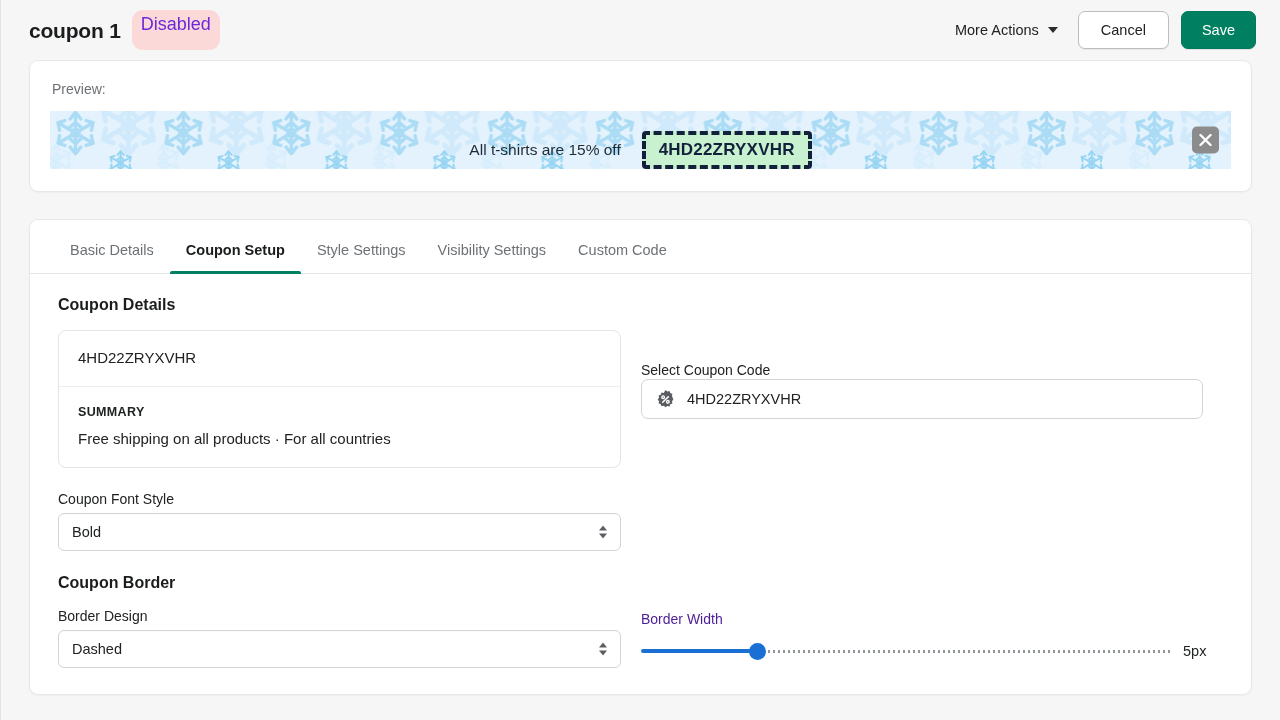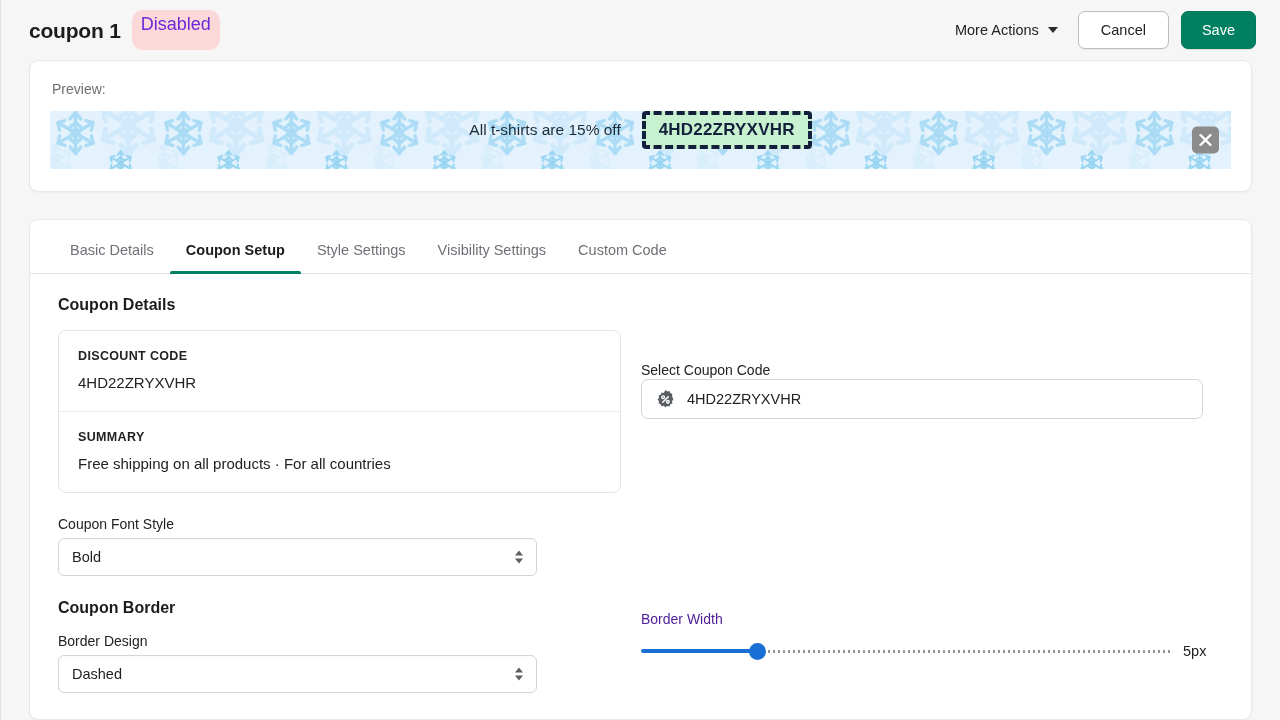--- a/index.html
+++ b/index.html
@@ -129,21 +129,21 @@
 
   
   .banner {
     position: relative;
     height: 58px;
     background-color: #e3f2fc;
     background-image:
       radial-gradient(circle at 0 0, rgba(255,255,255,0) 0 100%);
     overflow: hidden;
     display: flex;
-    align-items: flex-start;
+    align-items: flex-end;
     justify-content: center;
   }
 
   .snow-layer {
     position: absolute;
     inset: 0;
     pointer-events: none;
   }
 
   .banner-inner {
@@ -277,21 +277,21 @@
   .field-label {
     font-size: 14px;
     color: #202223;
     margin-bottom: 6px;
   }
 
   .field-group { margin-top: 23px; }
 
   .select {
     position: relative;
-    width: 479px;
+    width: 563px;
     height: 38px;
     border: 1px solid #d2d5d8;
     border-radius: 6px;
     background: #ffffff;
     display: flex;
     align-items: center;
     padding: 0 13px;
     font-size: 14.5px;
     color: #202223;
     cursor: pointer;
@@ -471,21 +471,20 @@
     </div>
 
     <div class="body">
 
       <div class="col-left">
 
         <div class="section-title">Coupon Details</div>
 
         <div class="details-box">
           <div class="details-row">
-            <div class="details-key">DISCOUNT CODE</div>
             <div class="details-val">4HD22ZRYXVHR</div>
           </div>
           <div class="details-row">
             <div class="details-key">SUMMARY</div>
             <div class="details-val">Free shipping on all products · For all countries</div>
           </div>
         </div>
 
         <div class="field-group">
           <div class="field-label">Coupon Font Style</div>

